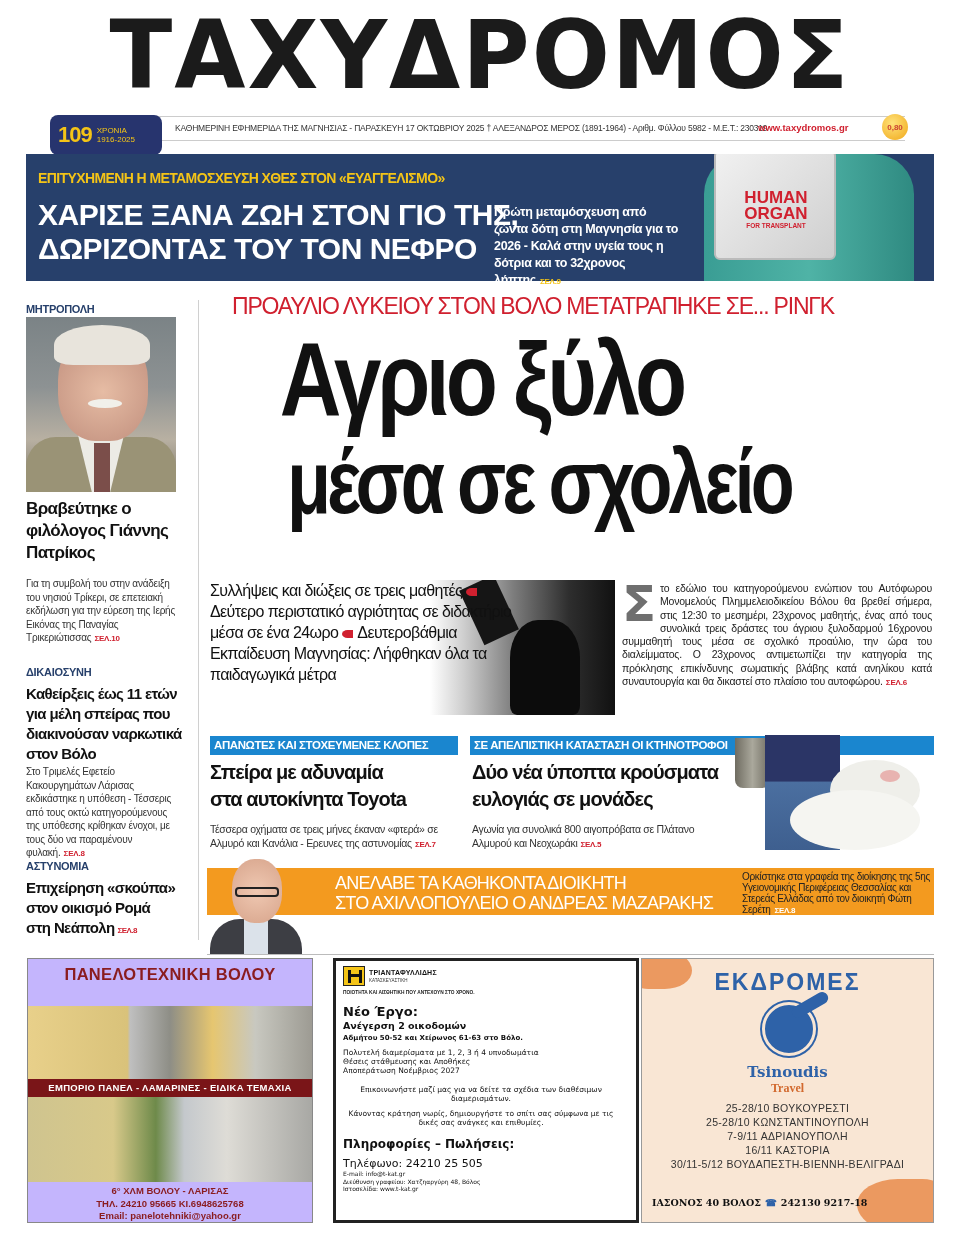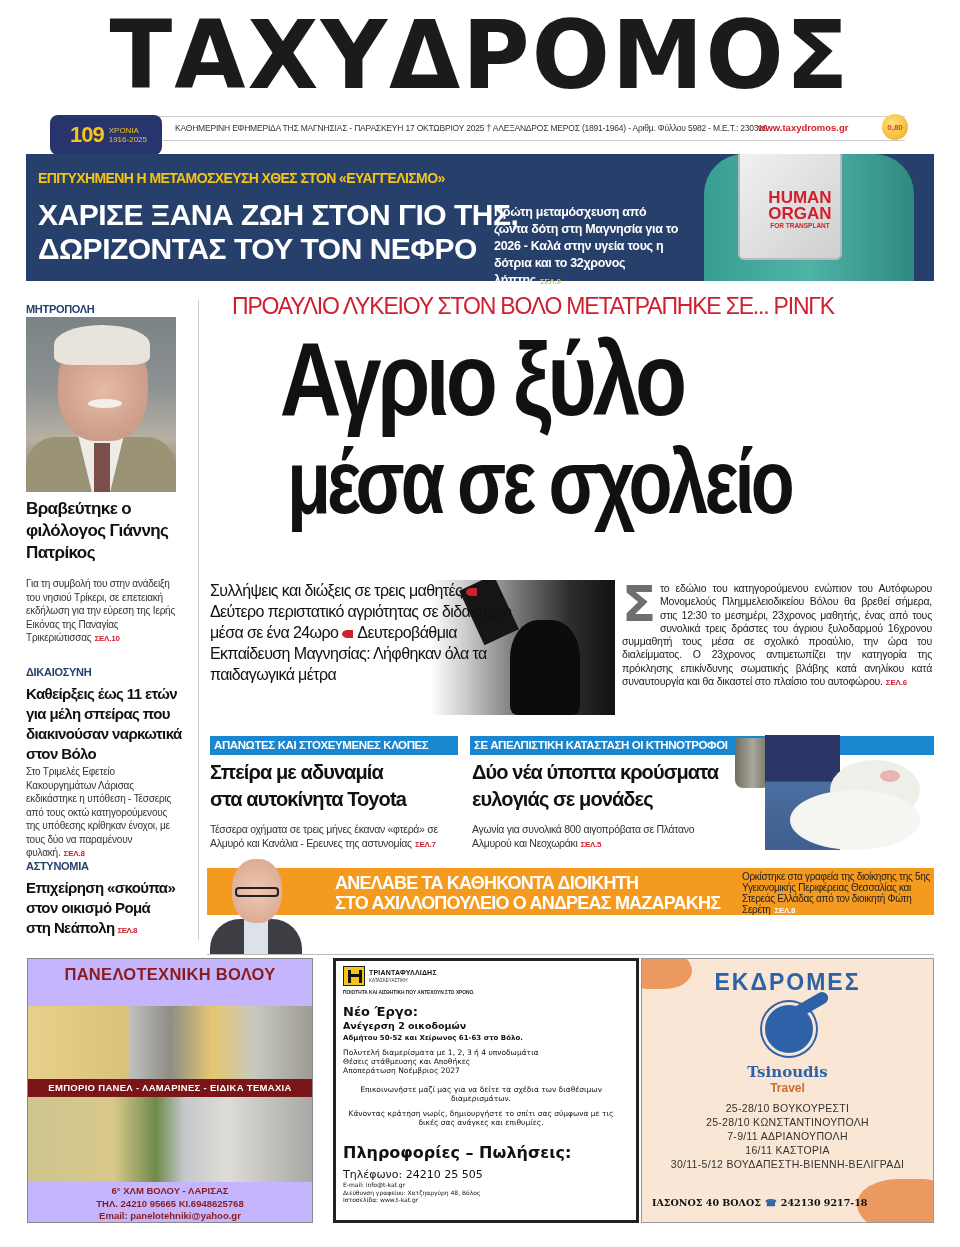--- a/index.html
+++ b/index.html
@@ -2,36 +2,36 @@
 <html><head>
 <meta charset="utf-8">
 <style>
 *{box-sizing:border-box;margin:0;padding:0}
 body{width:960px;height:1247px;background:#fff;font-family:"Liberation Sans",sans-serif;color:#1a1a1a;position:relative;overflow:hidden}
 .abs{position:absolute}
 .cond{font-family:"Liberation Sans",sans-serif;font-stretch:condensed}
 .masthead{left:0;top:0;width:960px;height:112px;text-align:center}
 .masthead-title{font-family:"DejaVu Sans",sans-serif;font-weight:bold;font-size:92px;letter-spacing:2px;line-height:112px;color:#1b1b1b;transform:scaleY(1.02);display:inline-block}
 .infobar{left:55px;top:116px;width:850px;height:25px;border-top:1px solid #ccc;border-bottom:1px solid #ccc}
-.badge109{left:50px;top:115px;width:112px;height:40px;background:#27346e;border-radius:8px;color:#fff;display:flex;align-items:center;padding-left:20px}
+.badge109{left:50px;top:115px;width:112px;height:40px;background:#27346e;border-radius:8px;color:#fff;display:flex;align-items:center;padding-left:8px}
 .badge109 .num{font-weight:bold;font-size:22px;color:#f4c417;letter-spacing:-1px}
 .badge109 .yrs{margin-left:5px;font-size:8px;line-height:9px;color:#f4c417}
 .badge109 .yrs span{display:block}
 .infotext{left:175px;top:123px;font-size:8.5px;color:#333;white-space:nowrap;letter-spacing:-.2px}
 .infourl{left:758px;top:122px;font-size:9.5px;color:#d0202f;font-weight:bold}
 .price{left:882px;top:114px;width:26px;height:26px;border-radius:50%;background:radial-gradient(circle at 40% 35%,#ffe27a,#f0a81a);color:#c43;font-size:8px;font-weight:bold;display:flex;align-items:center;justify-content:center}
 .topbanner{left:26px;top:154px;width:908px;height:127px;background:#27406b}
 .tb-kicker{left:12px;top:16px;font-size:14px;font-weight:bold;color:#f4c417;letter-spacing:-.6px;white-space:nowrap}
 .tb-head{left:12px;top:44px;font-size:30px;font-weight:bold;color:#fff;line-height:34px;letter-spacing:-.5px;white-space:nowrap}
 .tb-side{left:468px;top:50px;width:185px;font-size:12.5px;font-weight:bold;color:#fff;line-height:17px;letter-spacing:-.3px}
 .sel{color:#f4c417;font-size:8px;font-weight:bold;margin-left:4px}
 .selr{color:#d0202f;font-size:8px;font-weight:bold;margin-left:3px}
 .organ{left:668px;top:0;width:230px;height:127px;overflow:hidden}
 .scrubs{position:absolute;left:10px;top:0;width:210px;height:127px;background:linear-gradient(90deg,#3a9d94,#4fb3a6 50%,#2f8a81);border-radius:40px 40px 0 0}
-.box{position:absolute;left:44px;top:-4px;width:104px;height:110px;background:linear-gradient(135deg,#f1f1f1,#cfcfcf);border:2px solid #bbb;border-radius:6px}
+.box{position:absolute;left:20px;top:-4px;width:122px;height:110px;background:linear-gradient(135deg,#f1f1f1,#cfcfcf);border:2px solid #bbb;border-radius:6px}
 .box-txt{position:absolute;left:12px;top:38px;color:#d0202f;font-weight:bold;font-size:17px;line-height:16px;text-align:center;width:96px}
 .box-txt small{display:block;font-size:6.5px;line-height:8px}
 .vline{left:198px;top:300px;width:1px;height:640px;background:#d0d0d0}
 .section-label{font-size:11px;font-weight:bold;color:#27406b;letter-spacing:-.3px}
 .side-photo{left:26px;top:317px;width:150px;height:175px;background:linear-gradient(180deg,#7b8386 0%,#8d9293 40%,#b8b0a2 70%,#7a7565 100%);overflow:hidden}
 .face{position:absolute;left:32px;top:14px;width:90px;height:110px;border-radius:45% 45% 42% 42%;background:radial-gradient(circle at 50% 55%,#e6bca4,#c99986 70%,#b78473)}
 .hair{position:absolute;left:28px;top:8px;width:96px;height:40px;border-radius:50% 50% 20% 20%;background:#e8e4dc}
 .mous{position:absolute;left:62px;top:82px;width:34px;height:9px;border-radius:50%;background:#f1f0ea}
 .jacket{position:absolute;left:0;top:120px;width:150px;height:60px;background:#9a9376;border-radius:30px 30px 0 0}
 .shirt{position:absolute;left:52px;top:118px;width:46px;height:57px;background:#ecebe5;clip-path:polygon(0 0,100% 0,70% 100%,30% 100%)}
@@ -52,21 +52,21 @@
 .tagblue{height:19px;background:#1a86cf;color:#fff;font-size:11.5px;font-weight:bold;line-height:19px;padding-left:4px;letter-spacing:-.4px;white-space:nowrap;overflow:hidden}
 .mid-h{font-size:20px;font-weight:bold;line-height:27px;letter-spacing:-.9px;color:#111}
 .mid-p{font-size:10.5px;line-height:14px;color:#333;letter-spacing:-.3px}
 .sheep{left:730px;top:735px;width:205px;height:115px;overflow:hidden}
 .sheep .man{position:absolute;left:35px;top:0;width:75px;height:115px;background:linear-gradient(180deg,#2b3566 0%,#2b3566 40%,#4b6fa0 41%,#3e5f8f 100%)}
 .sheep .s1{position:absolute;left:100px;top:25px;width:90px;height:60px;border-radius:50%;background:#efefea}
 .sheep .s2{position:absolute;left:60px;top:55px;width:130px;height:60px;border-radius:50%;background:#f5f5f1}
 .sheep .ear{position:absolute;left:150px;top:35px;width:20px;height:12px;border-radius:50%;background:#e8b3b0}
 .sheep .bucket{position:absolute;left:5px;top:3px;width:35px;height:50px;background:linear-gradient(90deg,#6f6c61,#aaa89c,#6f6c61);border-radius:0 0 8px 8px}
 .orange{left:207px;top:868px;width:727px;height:47px;background:#f39a1f}
-.or-head{left:128px;top:5px;font-size:18px;font-weight:bold;color:#fff;line-height:20px;letter-spacing:-.8px;white-space:nowrap}
+.or-head{left:128px;top:5px;font-size:18px;font-weight:normal;color:#fff;line-height:20px;letter-spacing:-.8px;white-space:nowrap}
 .or-side{left:535px;top:3px;width:190px;font-size:10px;line-height:11px;color:#222;letter-spacing:-.3px}
 .manager{left:210px;top:857px;width:92px;height:98px;overflow:hidden}
 .manager .suit{position:absolute;left:0;top:62px;width:92px;height:40px;background:#3d3e44;border-radius:30px 30px 0 0}
 .manager .shirt2{position:absolute;left:34px;top:62px;width:24px;height:40px;background:#dbe2ea}
 .manager .head{position:absolute;left:22px;top:2px;width:50px;height:64px;border-radius:45%;background:radial-gradient(circle at 50% 50%,#efc8b2,#d7a48b)}
 .manager .glasses{position:absolute;left:25px;top:30px;width:44px;height:10px;border:2px solid #222;border-radius:4px}
 .hr{left:207px;top:954px;width:727px;height:1px;background:#bbb}
 .ad1{left:27px;top:958px;width:286px;height:265px;border:1px solid #888;background:#c4b5fd;overflow:hidden}
 .ad1-title{position:absolute;left:0;top:6px;width:100%;text-align:center;color:#8a1c1f;font-weight:bold;font-size:16.5px;line-height:19px;letter-spacing:.3px}
 .ad1-img{position:absolute;left:0;top:47px;width:100%;height:73px;background:linear-gradient(90deg,#e8d08a 0%,#d9c27a 35%,#bfbfbf 36%,#8e8e86 50%,#e6c670 65%,#c8c8c0 80%,#9d9b93 100%)}
@@ -79,29 +79,29 @@
 .ad2-logo:after{content:"";position:absolute;left:5px;top:7px;width:12px;height:3px;background:#111}
 .ad2-company{position:absolute;left:33px;top:8px;font-size:7px;font-weight:bold;color:#111;letter-spacing:.2px}
 .ad2-sub{position:absolute;left:33px;top:17px;font-size:4.5px;color:#333}
 .ad2-slogan{position:absolute;left:7px;top:29px;font-size:4.8px;font-weight:bold;color:#222}
 .ad2-body{position:absolute;left:7px;top:43px;width:276px;font-family:"DejaVu Sans",sans-serif;color:#111}
 .ad2-body .t1{font-size:13px;font-weight:bold}
 .ad2-body .t2{font-size:9.5px;font-weight:bold;margin-top:1px}
 .ad2-body .t3{font-size:7px;font-weight:bold;margin-top:3px}
 .ad2-body .p{font-size:7.5px;line-height:9px;margin-top:6px}
 .ad2-body .c{font-size:7.5px;line-height:9px;text-align:center;margin-top:10px}
-.ad2-body .h{font-size:16px;font-weight:bold;margin-top:16px}
+.ad2-body .h{font-size:12px;font-weight:bold;margin-top:10px}
 .ad2-body .tel{font-size:11px;margin-top:6px}
 .ad2-body .s{font-size:6px;line-height:7.5px}
 .ad3{left:641px;top:958px;width:293px;height:265px;background:#f9e6d4;border:1px solid #999;overflow:hidden}
 .ad3-title{position:absolute;left:0;top:10px;width:100%;text-align:center;font-size:23px;font-weight:bold;color:#2e62a8;letter-spacing:2px}
 .globe{position:absolute;left:120px;top:43px;width:54px;height:54px;border-radius:50%;background:#2e62a8;border:3px solid #f9e6d4;box-shadow:0 0 0 2px #2e62a8}
 .plane{position:absolute;left:148px;top:40px;width:40px;height:12px;background:#2e62a8;transform:rotate(-30deg);border-radius:6px}
 .ad3-brand{position:absolute;left:0;top:104px;width:100%;text-align:center;font-family:"DejaVu Serif",serif;font-weight:bold;font-size:15px;color:#2e62a8}
-.ad3-brand2{position:absolute;left:0;top:122px;width:100%;text-align:center;font-family:Liberation Sans, sans-serif;font-weight:bold;font-size:12px;color:#d2692e}
+.ad3-brand2{position:absolute;left:0;top:122px;width:100%;text-align:center;font-family:Liberation Serif, serif;font-weight:bold;font-size:12px;color:#d2692e}
 .ad3-list{position:absolute;left:0;top:142px;width:100%;text-align:center;font-size:10.5px;line-height:14px;color:#333;letter-spacing:.3px}
 .ad3-foot{position:absolute;left:10px;top:238px;font-family:"DejaVu Serif",serif;font-weight:bold;font-size:9.5px;color:#111;white-space:nowrap}
 .ad3-foot .ph{color:#2e62a8;margin:0 4px}
 .map1{position:absolute;left:-10px;top:-10px;width:60px;height:40px;background:#e98b4b;border-radius:40% 60% 50% 30%;opacity:.85}
 .map2{position:absolute;left:215px;top:220px;width:90px;height:55px;background:#e98b4b;border-radius:50% 30% 20% 60%;opacity:.85}
 </style>
 </head>
 <body>
 
 <div class="abs masthead">

